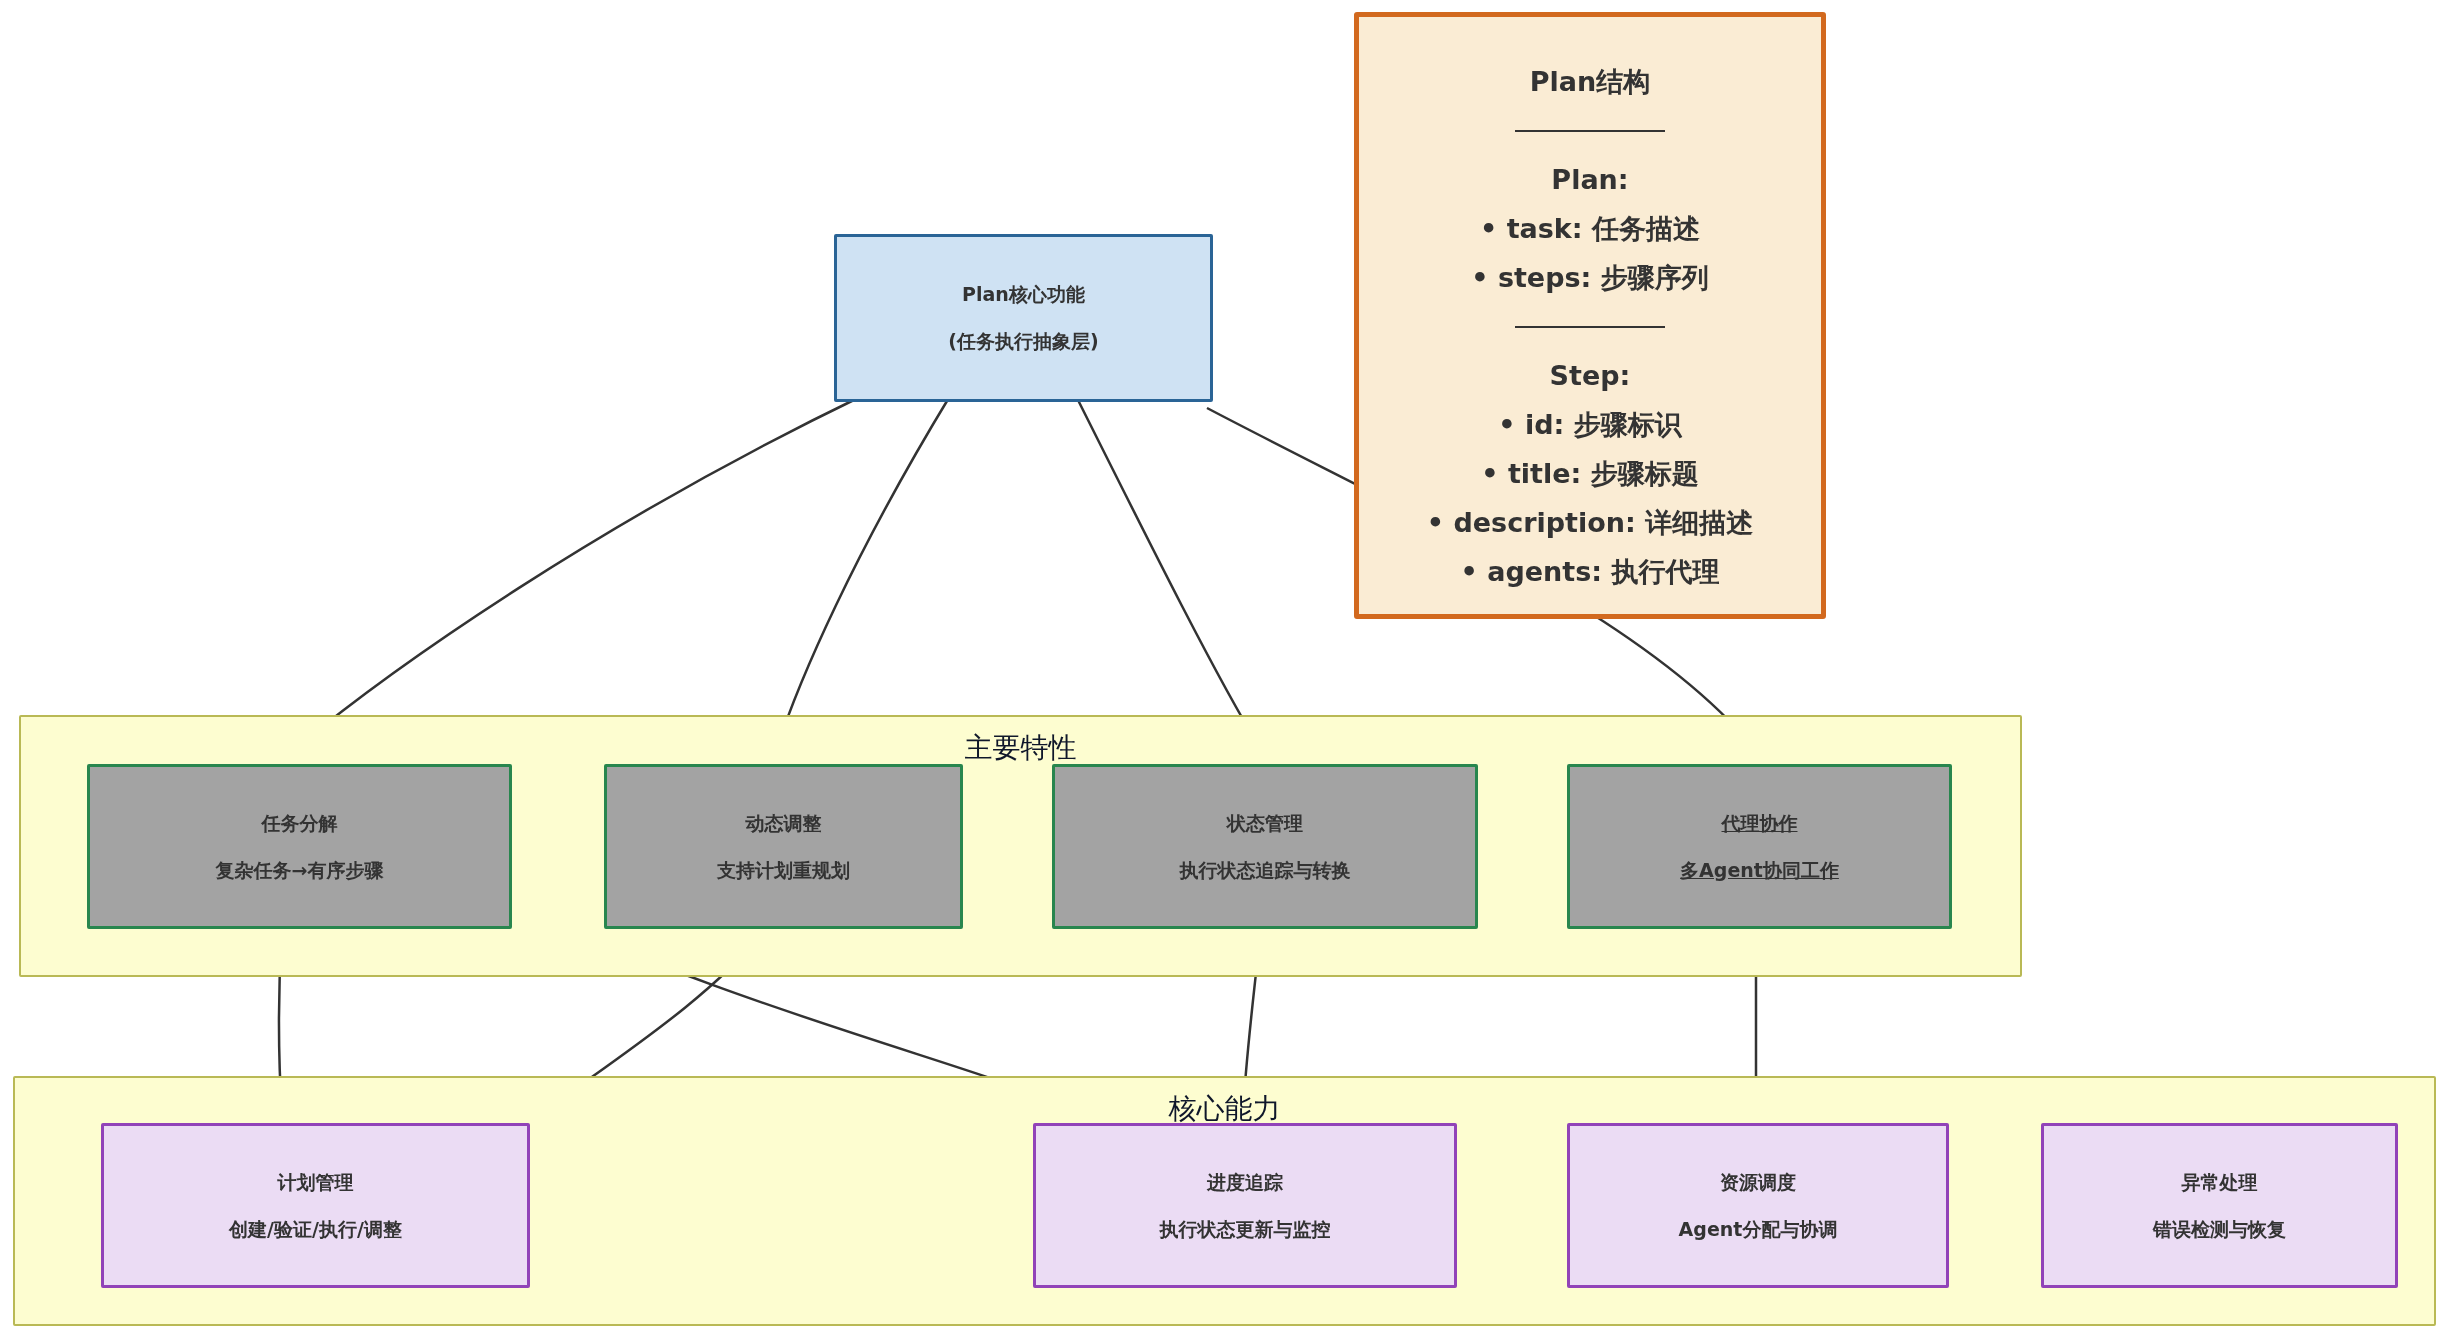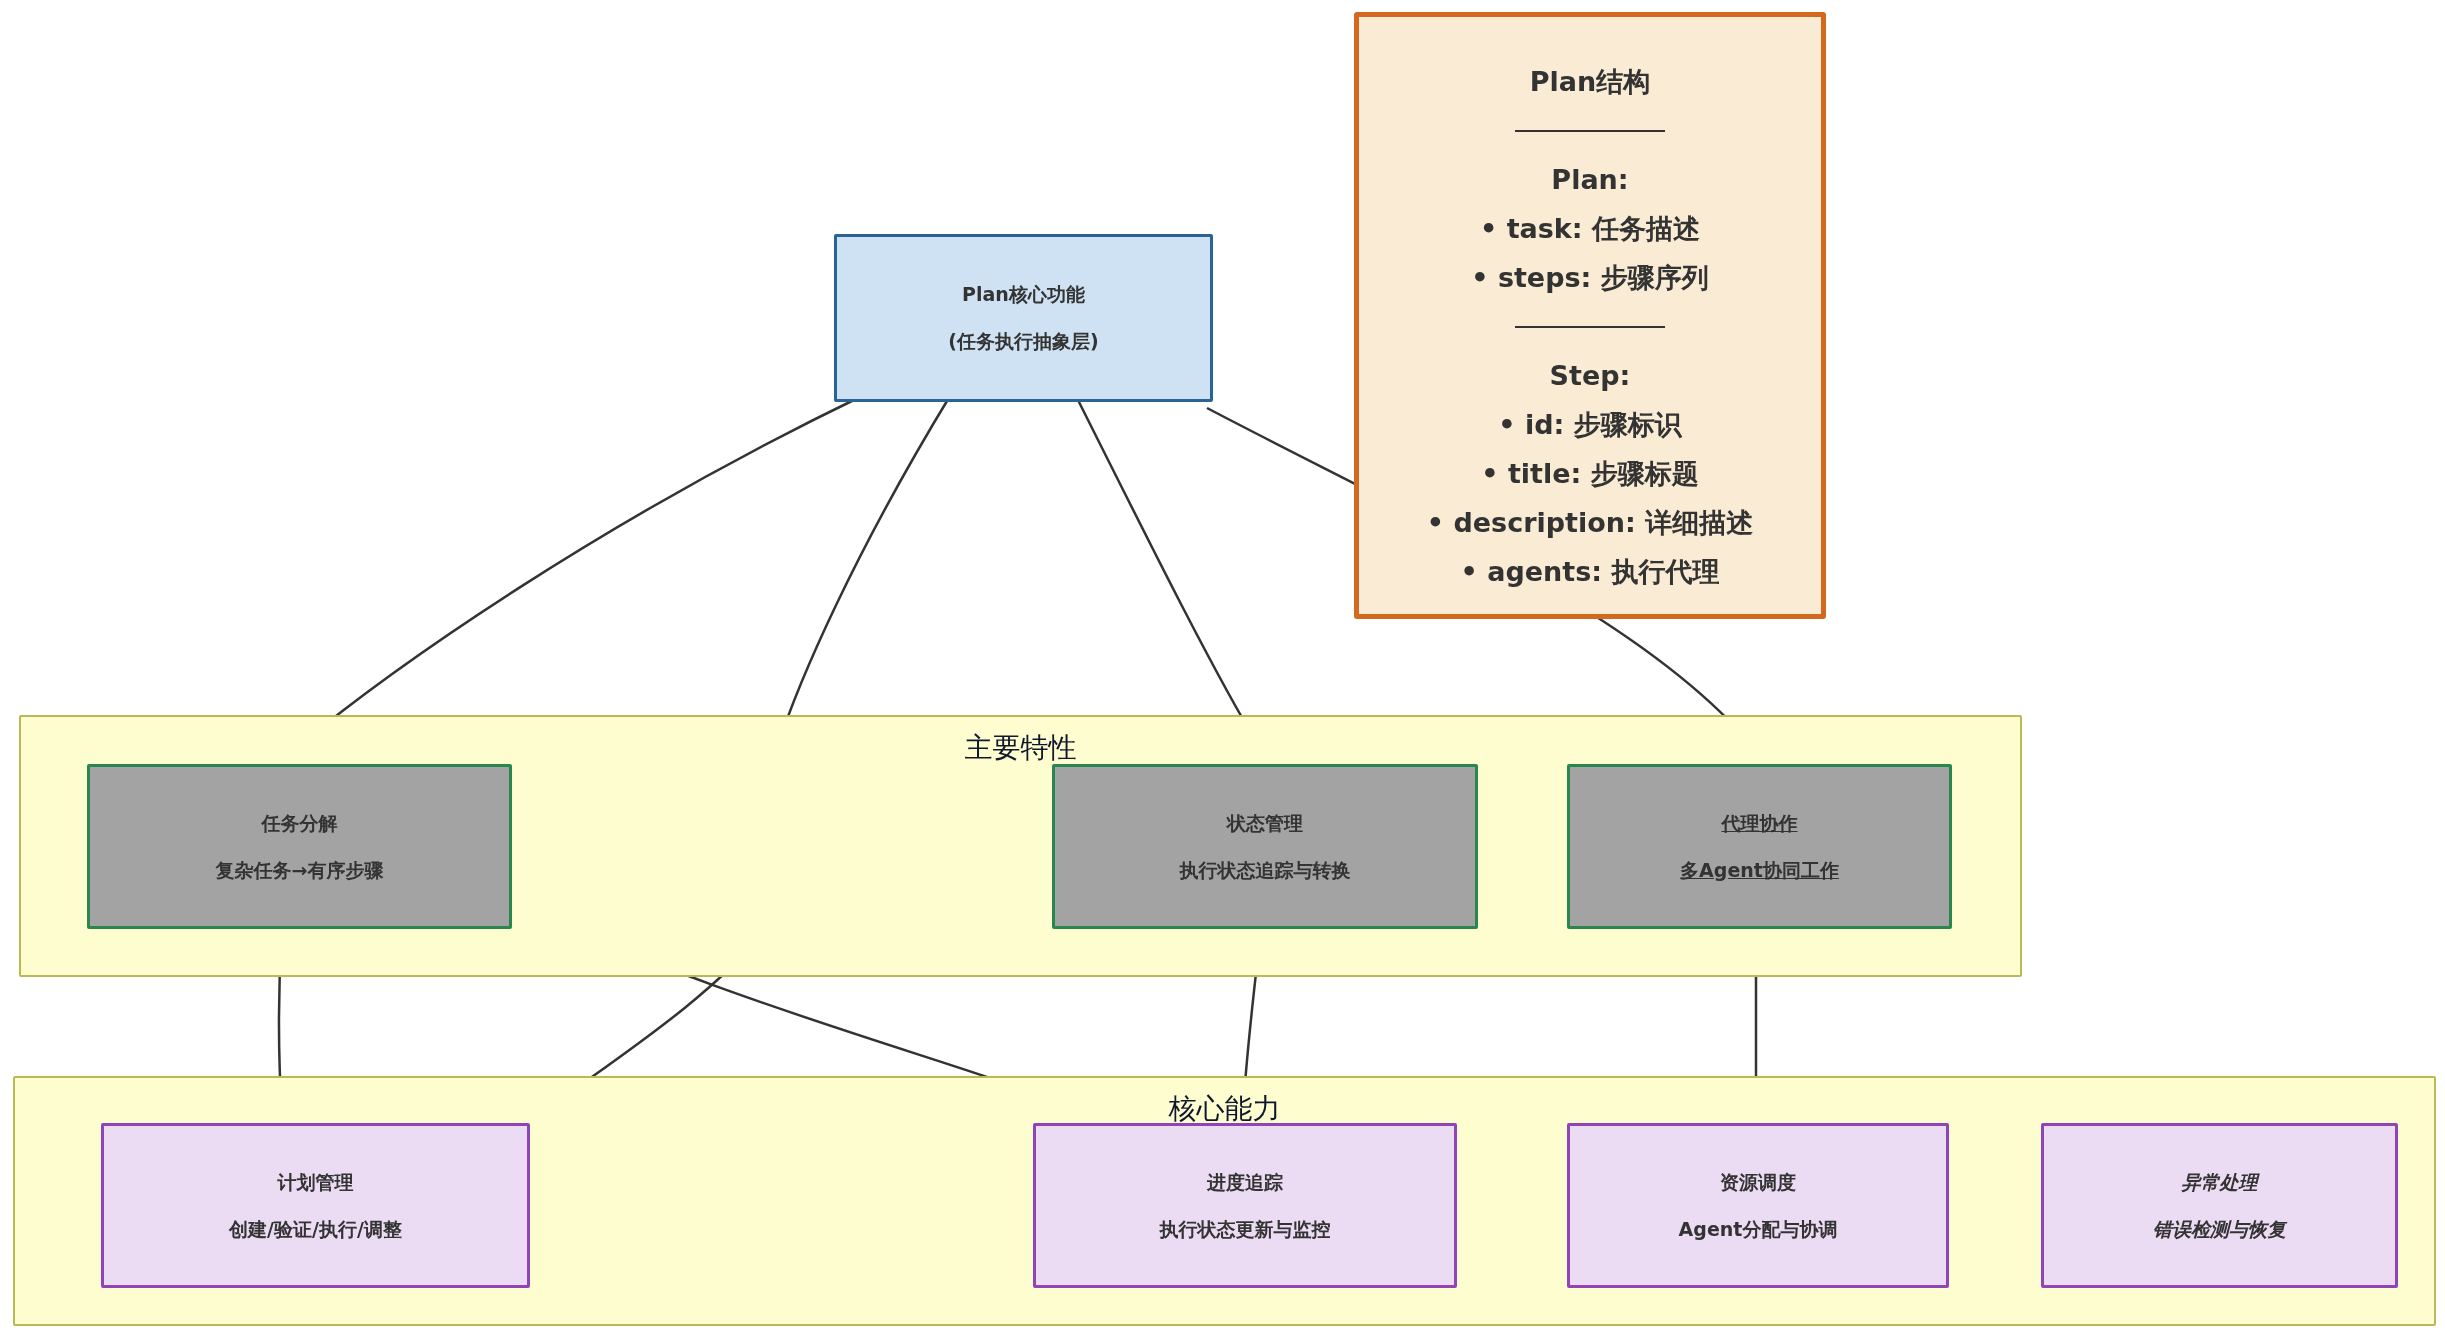--- a/index.html
+++ b/index.html
@@ -96,20 +96,24 @@
     <div class="row">• id: 步骤标识</div>
     <div class="row">• title: 步骤标题</div>
     <div class="row">• description: 详细描述</div>
     <div class="row">• agents: 执行代理</div>
   </div>
 
   <div class="node green" style="left:87px; top:764px; width:419px; height:159px;">
     <span>任务分解</span>
     <span>复杂任务→有序步骤</span>
   </div>
+  <div class="node green" style="left:604px; top:764px; width:353px; height:159px;">
+    <span>动态调整</span>
+    <span>支持计划重规划</span>
+  </div>
   <div class="node green" style="left:1052px; top:764px; width:420px; height:159px;">
     <span>状态管理</span>
     <span>执行状态追踪与转换</span>
   </div>
   <div class="node green" style="left:1567px; top:764px; width:379px; height:159px;text-decoration:underline;">
     <span>代理协作</span>
     <span>多Agent协同工作</span>
   </div>
 
   <div class="node purple" style="left:101px; top:1123px; width:423px; height:159px;">
@@ -117,18 +121,18 @@
     <span>创建/验证/执行/调整</span>
   </div>
   <div class="node purple" style="left:1033px; top:1123px; width:418px; height:159px;">
     <span>进度追踪</span>
     <span>执行状态更新与监控</span>
   </div>
   <div class="node purple" style="left:1567px; top:1123px; width:376px; height:159px;">
     <span>资源调度</span>
     <span>Agent分配与协调</span>
   </div>
-  <div class="node purple" style="left:2041px; top:1123px; width:351px; height:159px;font-style:italic;">
+  <div class="node purple" style="left:2041px; top:1123px; width:351px; height:159px;">
     <span>异常处理</span>
     <span>错误检测与恢复</span>
   </div>
 
 </div>
 
 </body></html>

